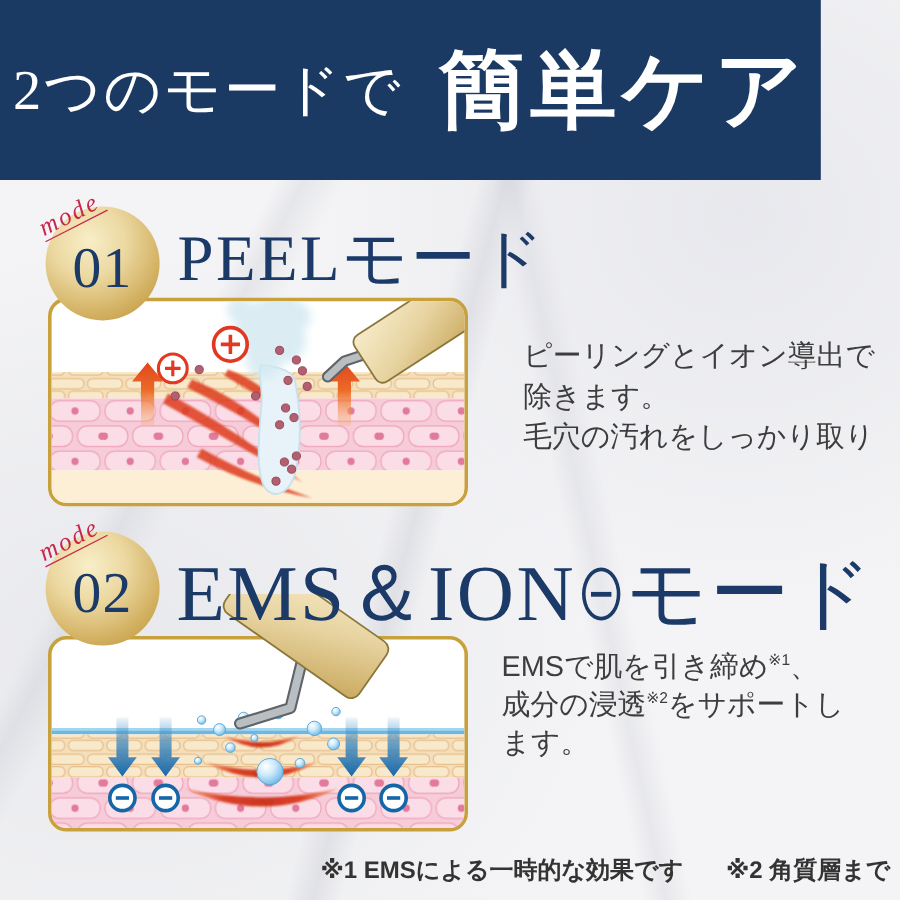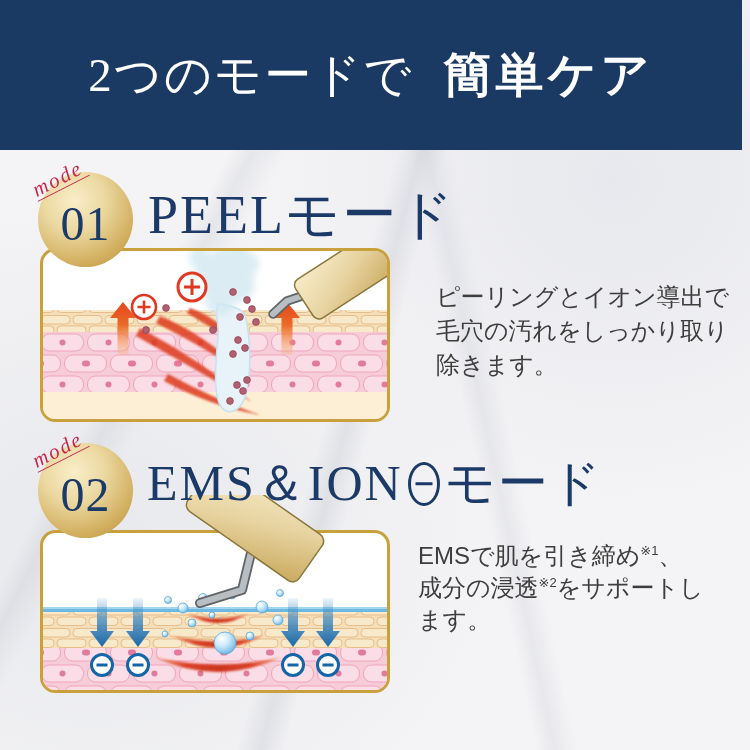--- a/index.html
+++ b/index.html
@@ -9,27 +9,27 @@
     background-image:
       linear-gradient(105deg, transparent 46%, rgba(188,190,200,.30) 48.5%, transparent 51%),
       linear-gradient(78deg, transparent 59%, rgba(196,198,208,.26) 61%, transparent 63.5%),
       linear-gradient(118deg, transparent 27%, rgba(185,188,198,.24) 29%, transparent 32%),
       radial-gradient(ellipse at 82% 24%, rgba(208,210,220,.35), transparent 42%),
       radial-gradient(ellipse at 12% 72%, rgba(203,206,214,.30), transparent 46%);
     font-family:"Liberation Sans","DejaVu Sans",sans-serif;
   }
   
   .banner{
-    position:absolute; left:0; top:0; width:742px; height:150px;
+    position:absolute; left:0; top:0; width:684px; height:150px;
     background:#1b3a63; color:#fff;
     display:flex; align-items:center; justify-content:center; gap:30px;
     font-family:"Liberation Serif","DejaVu Serif",serif;
   }
   .banner .sub{font-size:47px; letter-spacing:2px;}
-  .banner .big{font-size:48px; font-weight:bold; letter-spacing:4px;}
+  .banner .big{font-size:72px; font-weight:bold; letter-spacing:4px;}
   
   .badge{
     position:absolute; width:95px; height:95px; border-radius:50%;
     background:radial-gradient(circle at 38% 30%, #f8eec8 0%, #ecd9a2 34%, #d4b264 68%, #b8902f 100%);
     z-index:5;
   }
   .badge .num{
     position:absolute; left:0; top:0; width:100%; height:100%;
     display:flex; align-items:center; justify-content:center;
     font-family:"Liberation Serif","DejaVu Serif",serif;
@@ -45,21 +45,21 @@
   }
   .badge1{left:38px; top:172px;}
   .badge2{left:38px; top:443px;}
   
   .mode-title{
     position:absolute; color:#1b3a68;
     font-family:"Liberation Serif","DejaVu Serif",serif;
     letter-spacing:2px; white-space:nowrap; z-index:4;
   }
   .title1{left:147px; top:178px; font-size:54px;}
-  .title2{left:147px; top:450px; font-size:50px; display:flex; align-items:center;}
+  .title2{left:147px; top:450px; font-size:66px; display:flex; align-items:center;}
   .ion-minus{
     display:inline-block; width:32px; height:44px;
     border:3px solid #1b3a68; border-radius:50%;
     position:relative; margin:0 5px; vertical-align:middle; box-sizing:border-box;
   }
   .ion-minus .bar{
     position:absolute; left:50%; top:50%; width:17px; height:3.5px;
     background:#1b3a68; transform:translate(-50%,-50%);
   }
   
@@ -221,22 +221,22 @@
         <path d="M268,46 L247,53 L233,66" fill="none" stroke="#b9bec2" stroke-width="6" stroke-linecap="round" stroke-linejoin="round"></path>
         <g transform="rotate(-33 308 26)">
           <rect x="256" y="3" width="104" height="46" rx="7" fill="url(#gGold)" stroke="#8a773b" stroke-width="1.5"></rect>
         </g>
       </g>
     </g>
   </svg>
 
   <p class="desc desc1" style="margin:16px;">
     <span class="ln">ピーリングとイオン導出で</span>
+    <span class="ln">除きます。</span>
     <span class="ln">毛穴の汚れをしっかり取り</span>
-    <span class="ln">除きます。</span>
   </p>
 
   <div class="badge badge2">
     <span class="script">mode</span>
     <span class="num">02</span>
   </div>
   <h2 class="mode-title title2" style="margin:0;font-weight:normal;">
     <span>EMS＆ION</span>
     <span class="ion-minus">
         <span class="bar"></span>
@@ -309,14 +309,18 @@
       </g>
     </g>
   </svg>
 
   <p class="desc desc2" style="margin:0;">
     <span class="ln"><span>EMSで肌を引き締め</span><sup>※1</sup><span>、</span></span>
     <span class="ln"><span>成分の浸透</span><sup>※2</sup><span>をサポートし</span></span>
     <span class="ln">ます。</span>
   </p>
 
+  <div class="footnotes">
+    <span class="n1">※1 EMSによる一時的な効果です</span>
+    <span class="n2">※2 角質層まで</span>
+  </div>
 
 </div>
 
 </body></html>

